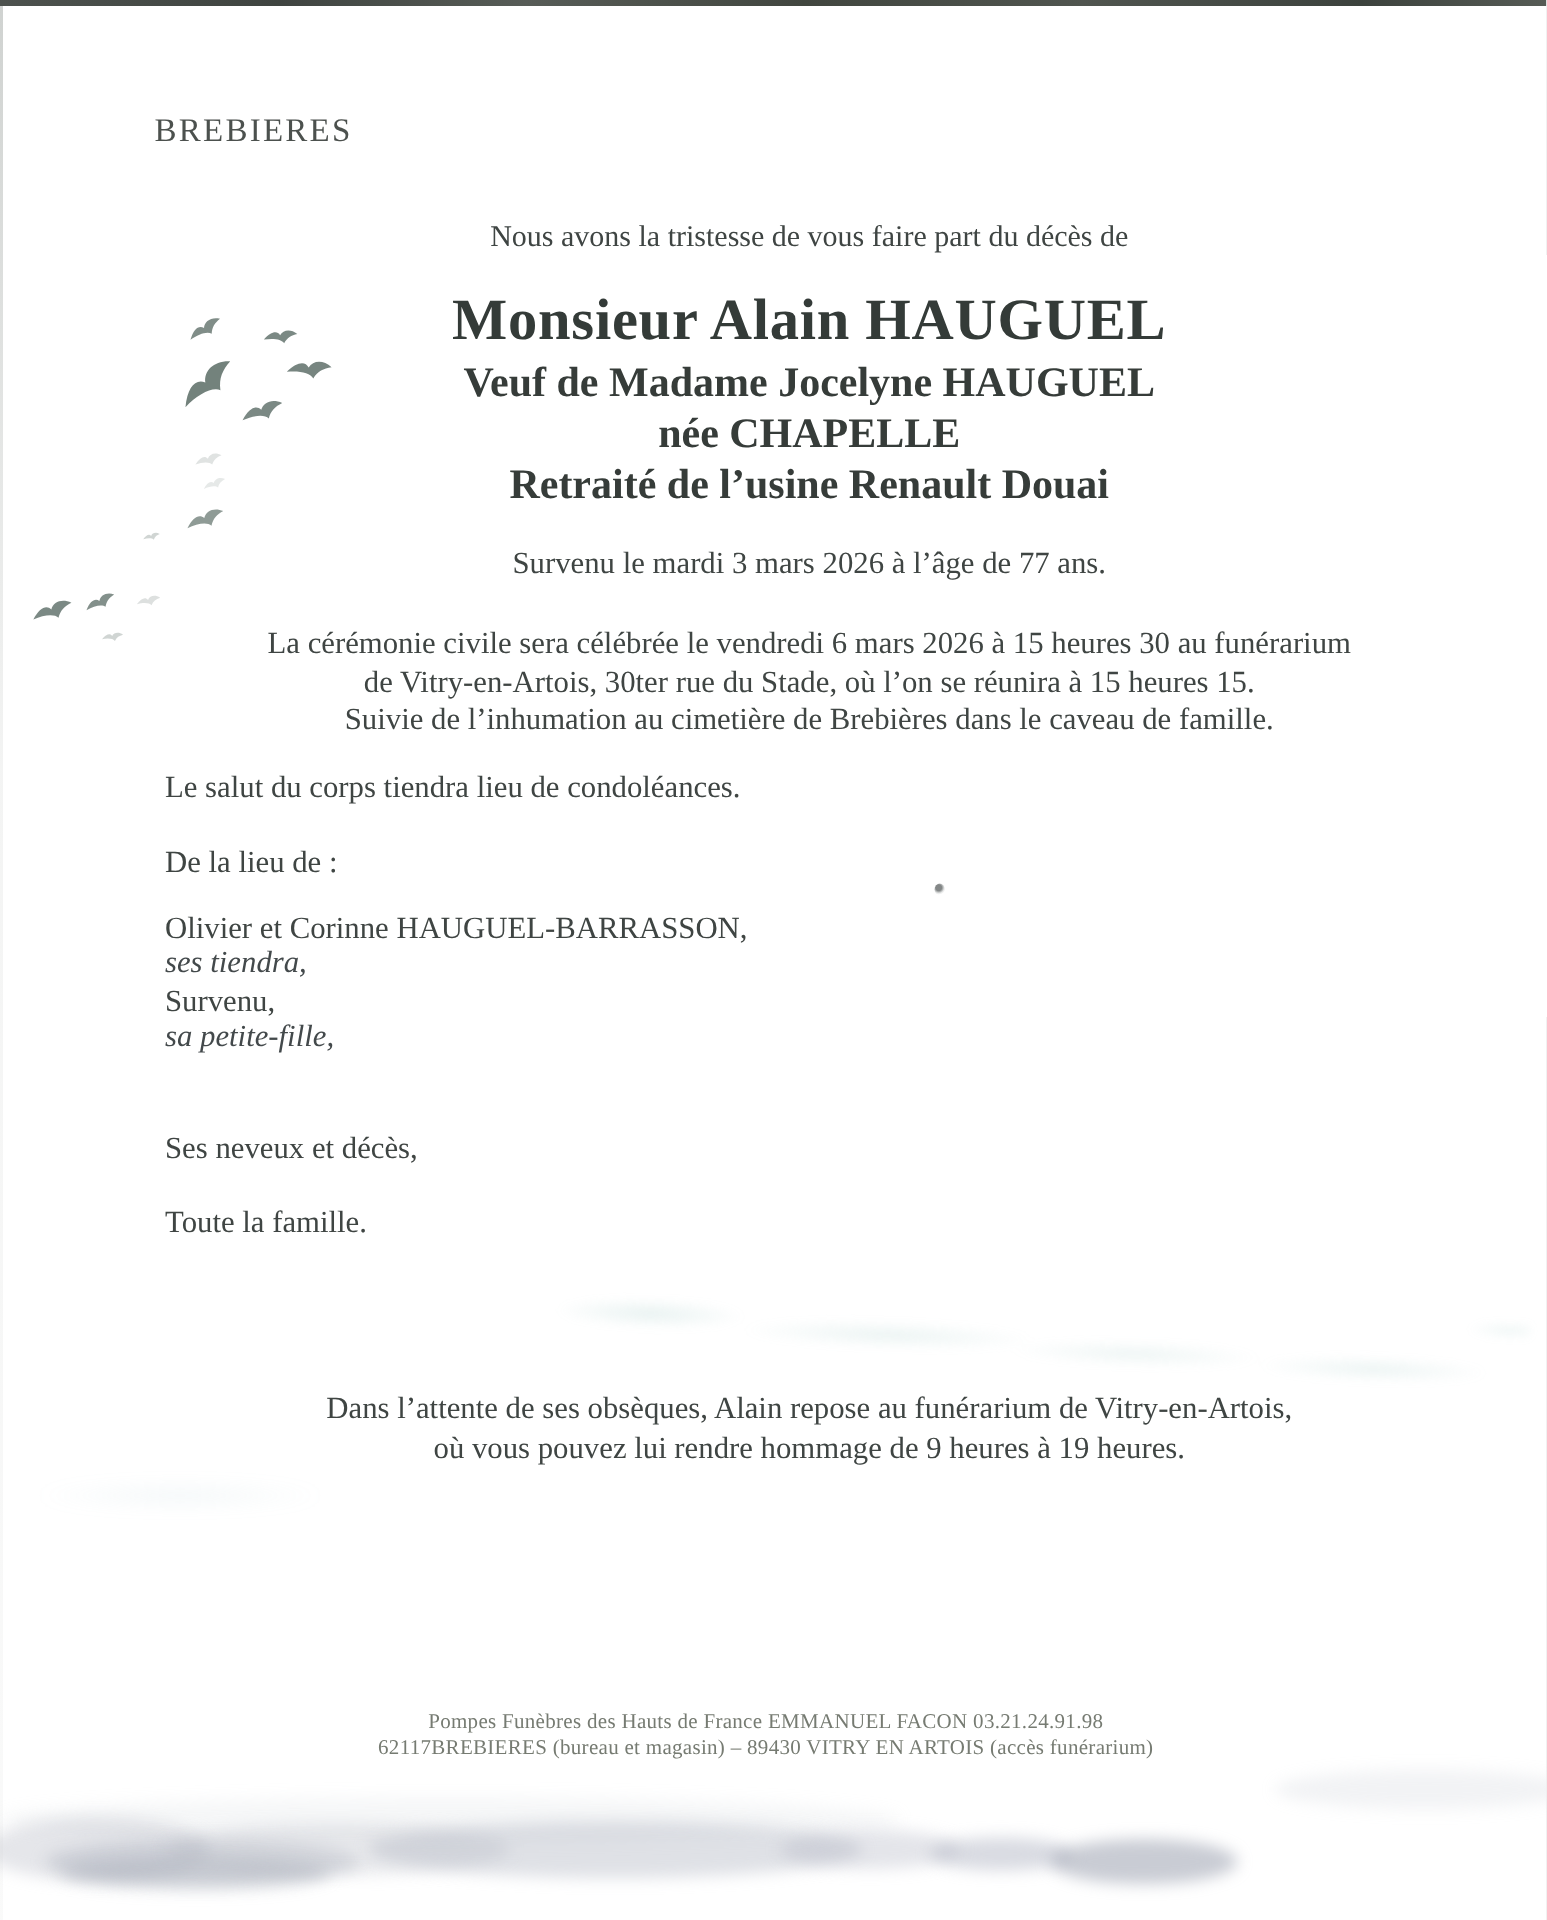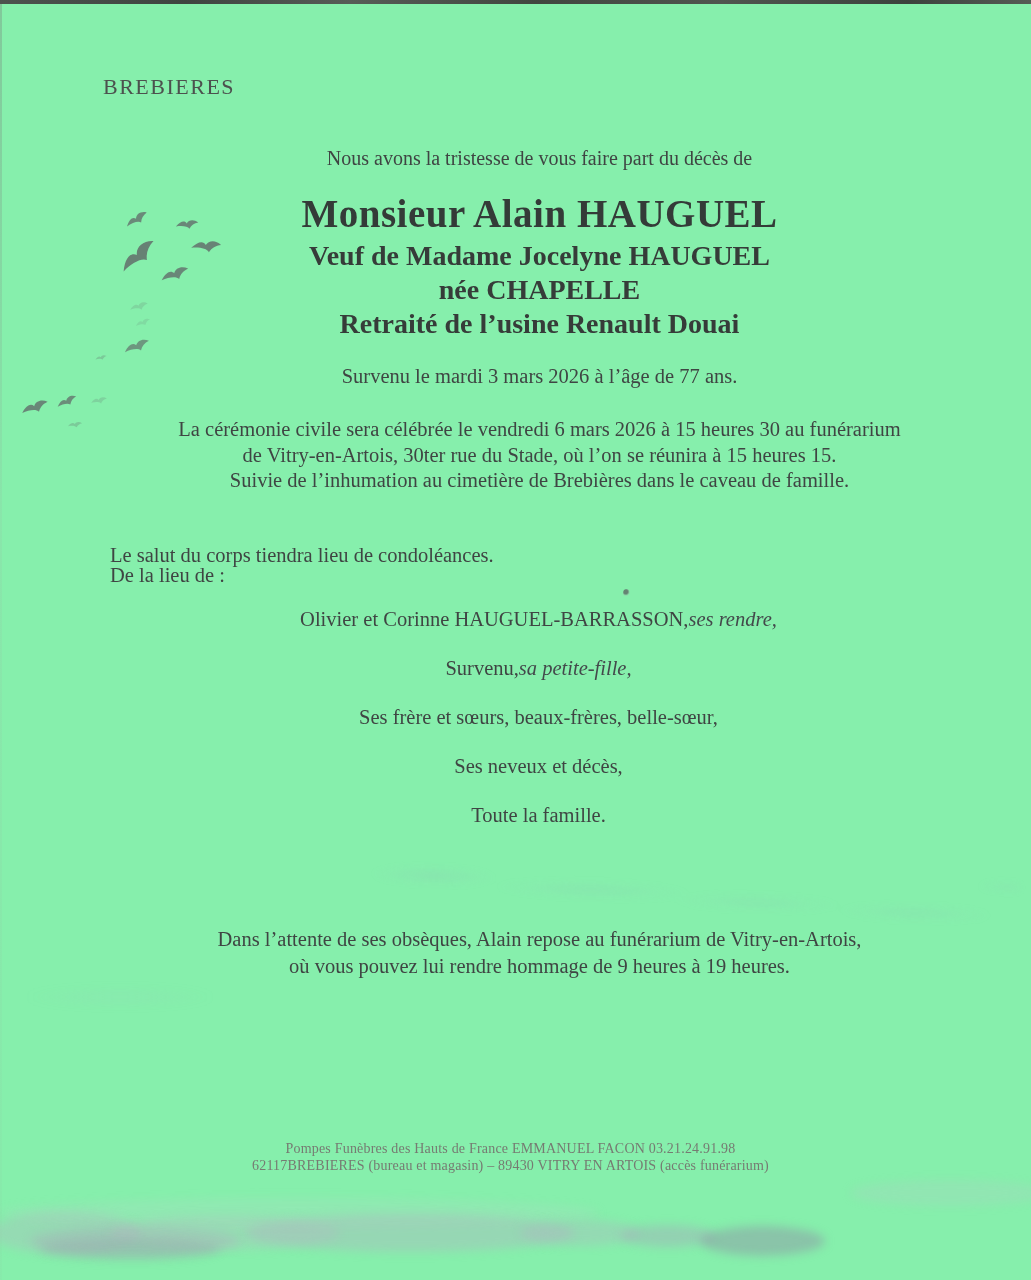--- a/index.html
+++ b/index.html
@@ -1,20 +1,20 @@
 <!DOCTYPE html>
 <html lang="fr"><head>
 <meta charset="utf-8">
 <style>
   html,body{margin:0;padding:0;background:#e8e8e8;}
   .page{
     position:relative;
     width:1031px;height:1280px;
     margin:0 auto;
-    background:#86efac;
+    background:#ffffff;
     overflow:hidden;
     font-family:"Liberation Serif","DejaVu Serif",serif;
     color:#3f4543;
   }
   .scan-edge-top{
     position:absolute;top:0;left:0;width:1031px;height:4px;
     background:linear-gradient(90deg,#4d524e 0%,#3f4440 18%,#575c57 34%,#41463f 52%,#50554f 70%,#3c423d 88%,#565b55 100%);
   }
   .scan-edge-left{
     position:absolute;top:4px;left:0;width:2px;height:1276px;
@@ -31,26 +31,27 @@
   .titleblock{top:194px;line-height:1;}
   .deceased-name{
     font-size:39px;font-weight:bold;color:#343b38;letter-spacing:.5px;margin:0 0 9px 0;
   }
   .deceased-sub{
     font-size:28px;font-weight:bold;color:#363c39;margin:0 0 6px 0;
   }
   .survenu{top:365px;font-size:20.5px;}
   .ceremony{top:417px;font-size:20.5px;line-height:25.5px;}
   .left-par{position:absolute;left:110px;font-size:20.5px;}
-  .salut{top:544px;}
+  .salut{top:514px;}
   .frompart{top:564px;}
   .family-row{
     position:absolute;left:110px;right:64px;
     display:flex;justify-content:center;align-items:baseline;
     font-size:20.5px;
+    flex-direction:column;
   }
   .family-row .relation{font-style:italic;color:#43494b;}
   .fr0{top:608px;} .fr1{top:657px;} .fr2{top:706px;} .fr3{top:755px;} .fr4{top:804px;}
   .repose{top:926px;font-size:20.5px;line-height:27px;}
   .footer{
     position:absolute;left:0;width:1021px;top:1141px;
     text-align:center;font-size:14px;line-height:16.5px;
     color:#767b72;letter-spacing:.2px;
   }
   .birds-svg{position:absolute;left:15px;top:195px;width:230px;height:235px;}
@@ -137,29 +138,25 @@
   </div>
 
   <div class="left-par salut">Le salut du corps tiendra lieu de condoléances.</div>
 
   <div class="left-par frompart">De la lieu de :</div>
 
   <div class="speck"></div>
 
   <div class="family-row fr0">
     <span>Olivier et Corinne HAUGUEL-BARRASSON,</span>
-    <span class="relation">ses rendre,</span>
+    <span class="relation">ses tiendra,</span>
   </div>
   <div class="family-row fr1">
     <span>Survenu,</span>
     <span class="relation">sa petite-fille,</span>
-  </div>
-  <div class="family-row fr2">
-    <span>Ses frère et sœurs, beaux-frères, belle-sœur,</span>
-    <span class="relation"></span>
   </div>
   <div class="family-row fr3">
     <span>Ses neveux et décès,</span>
     <span class="relation"></span>
   </div>
   <div class="family-row fr4">
     <span>Toute la famille.</span>
     <span class="relation"></span>
   </div>
 

